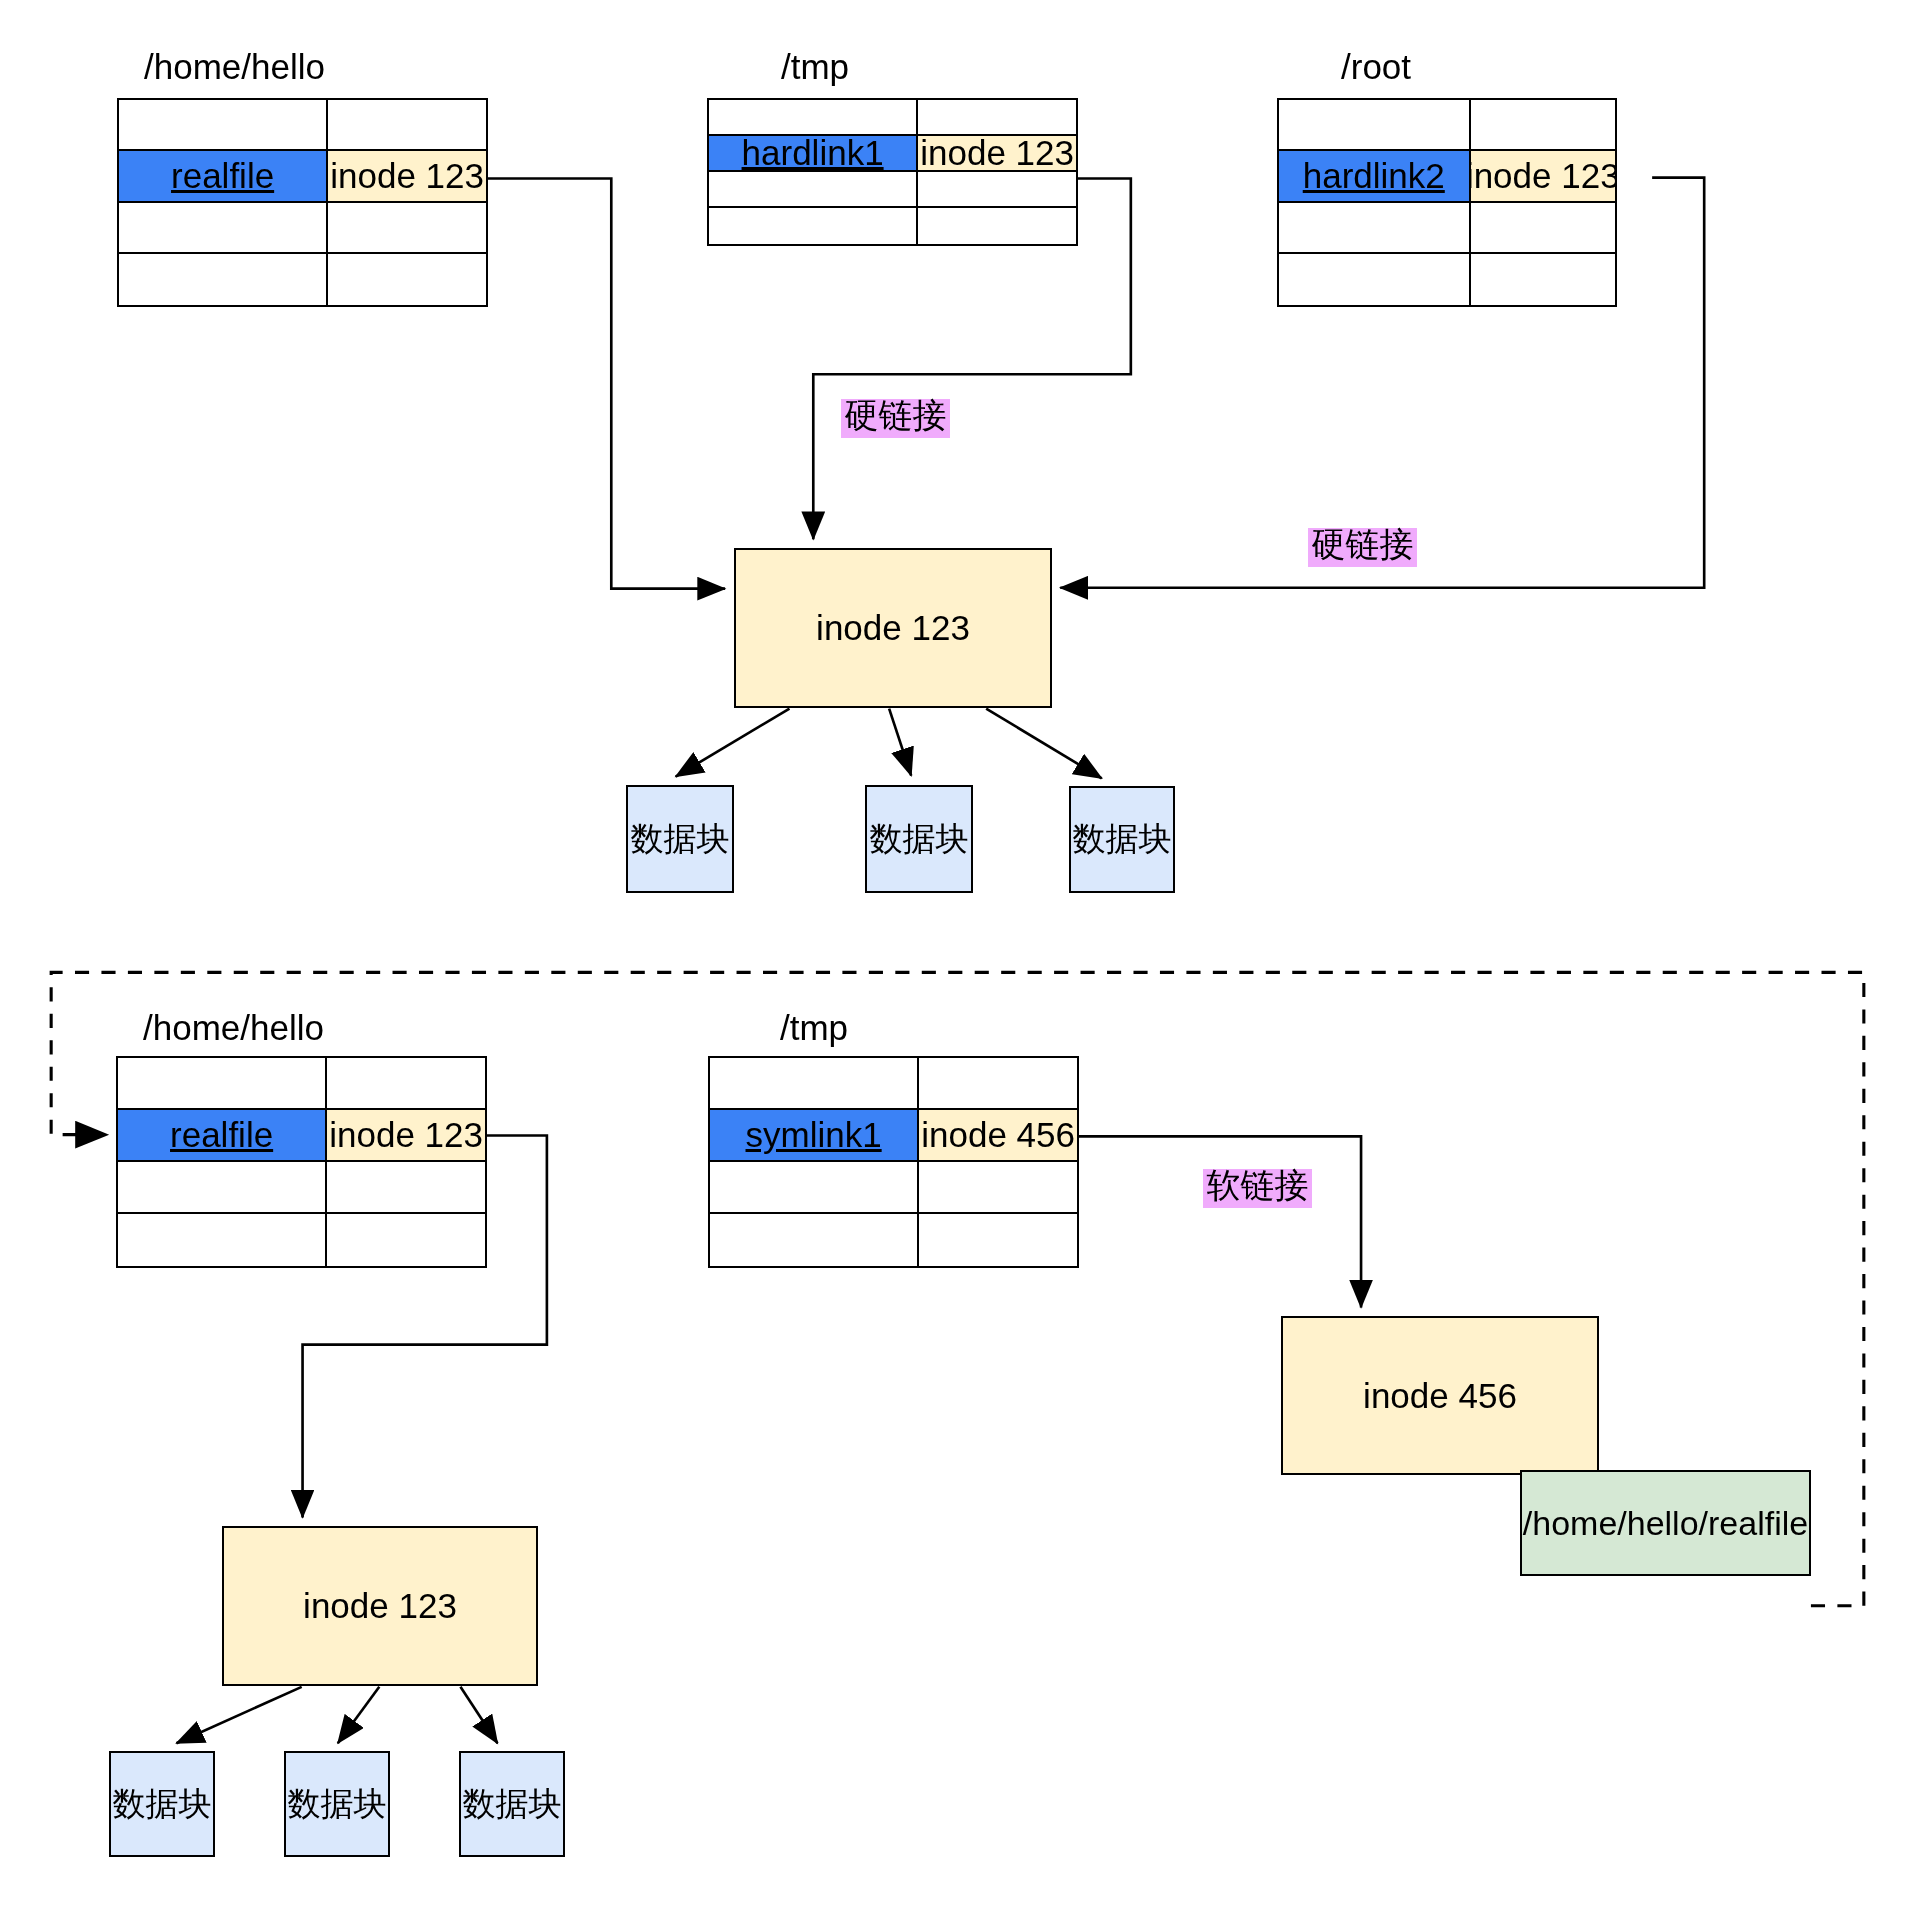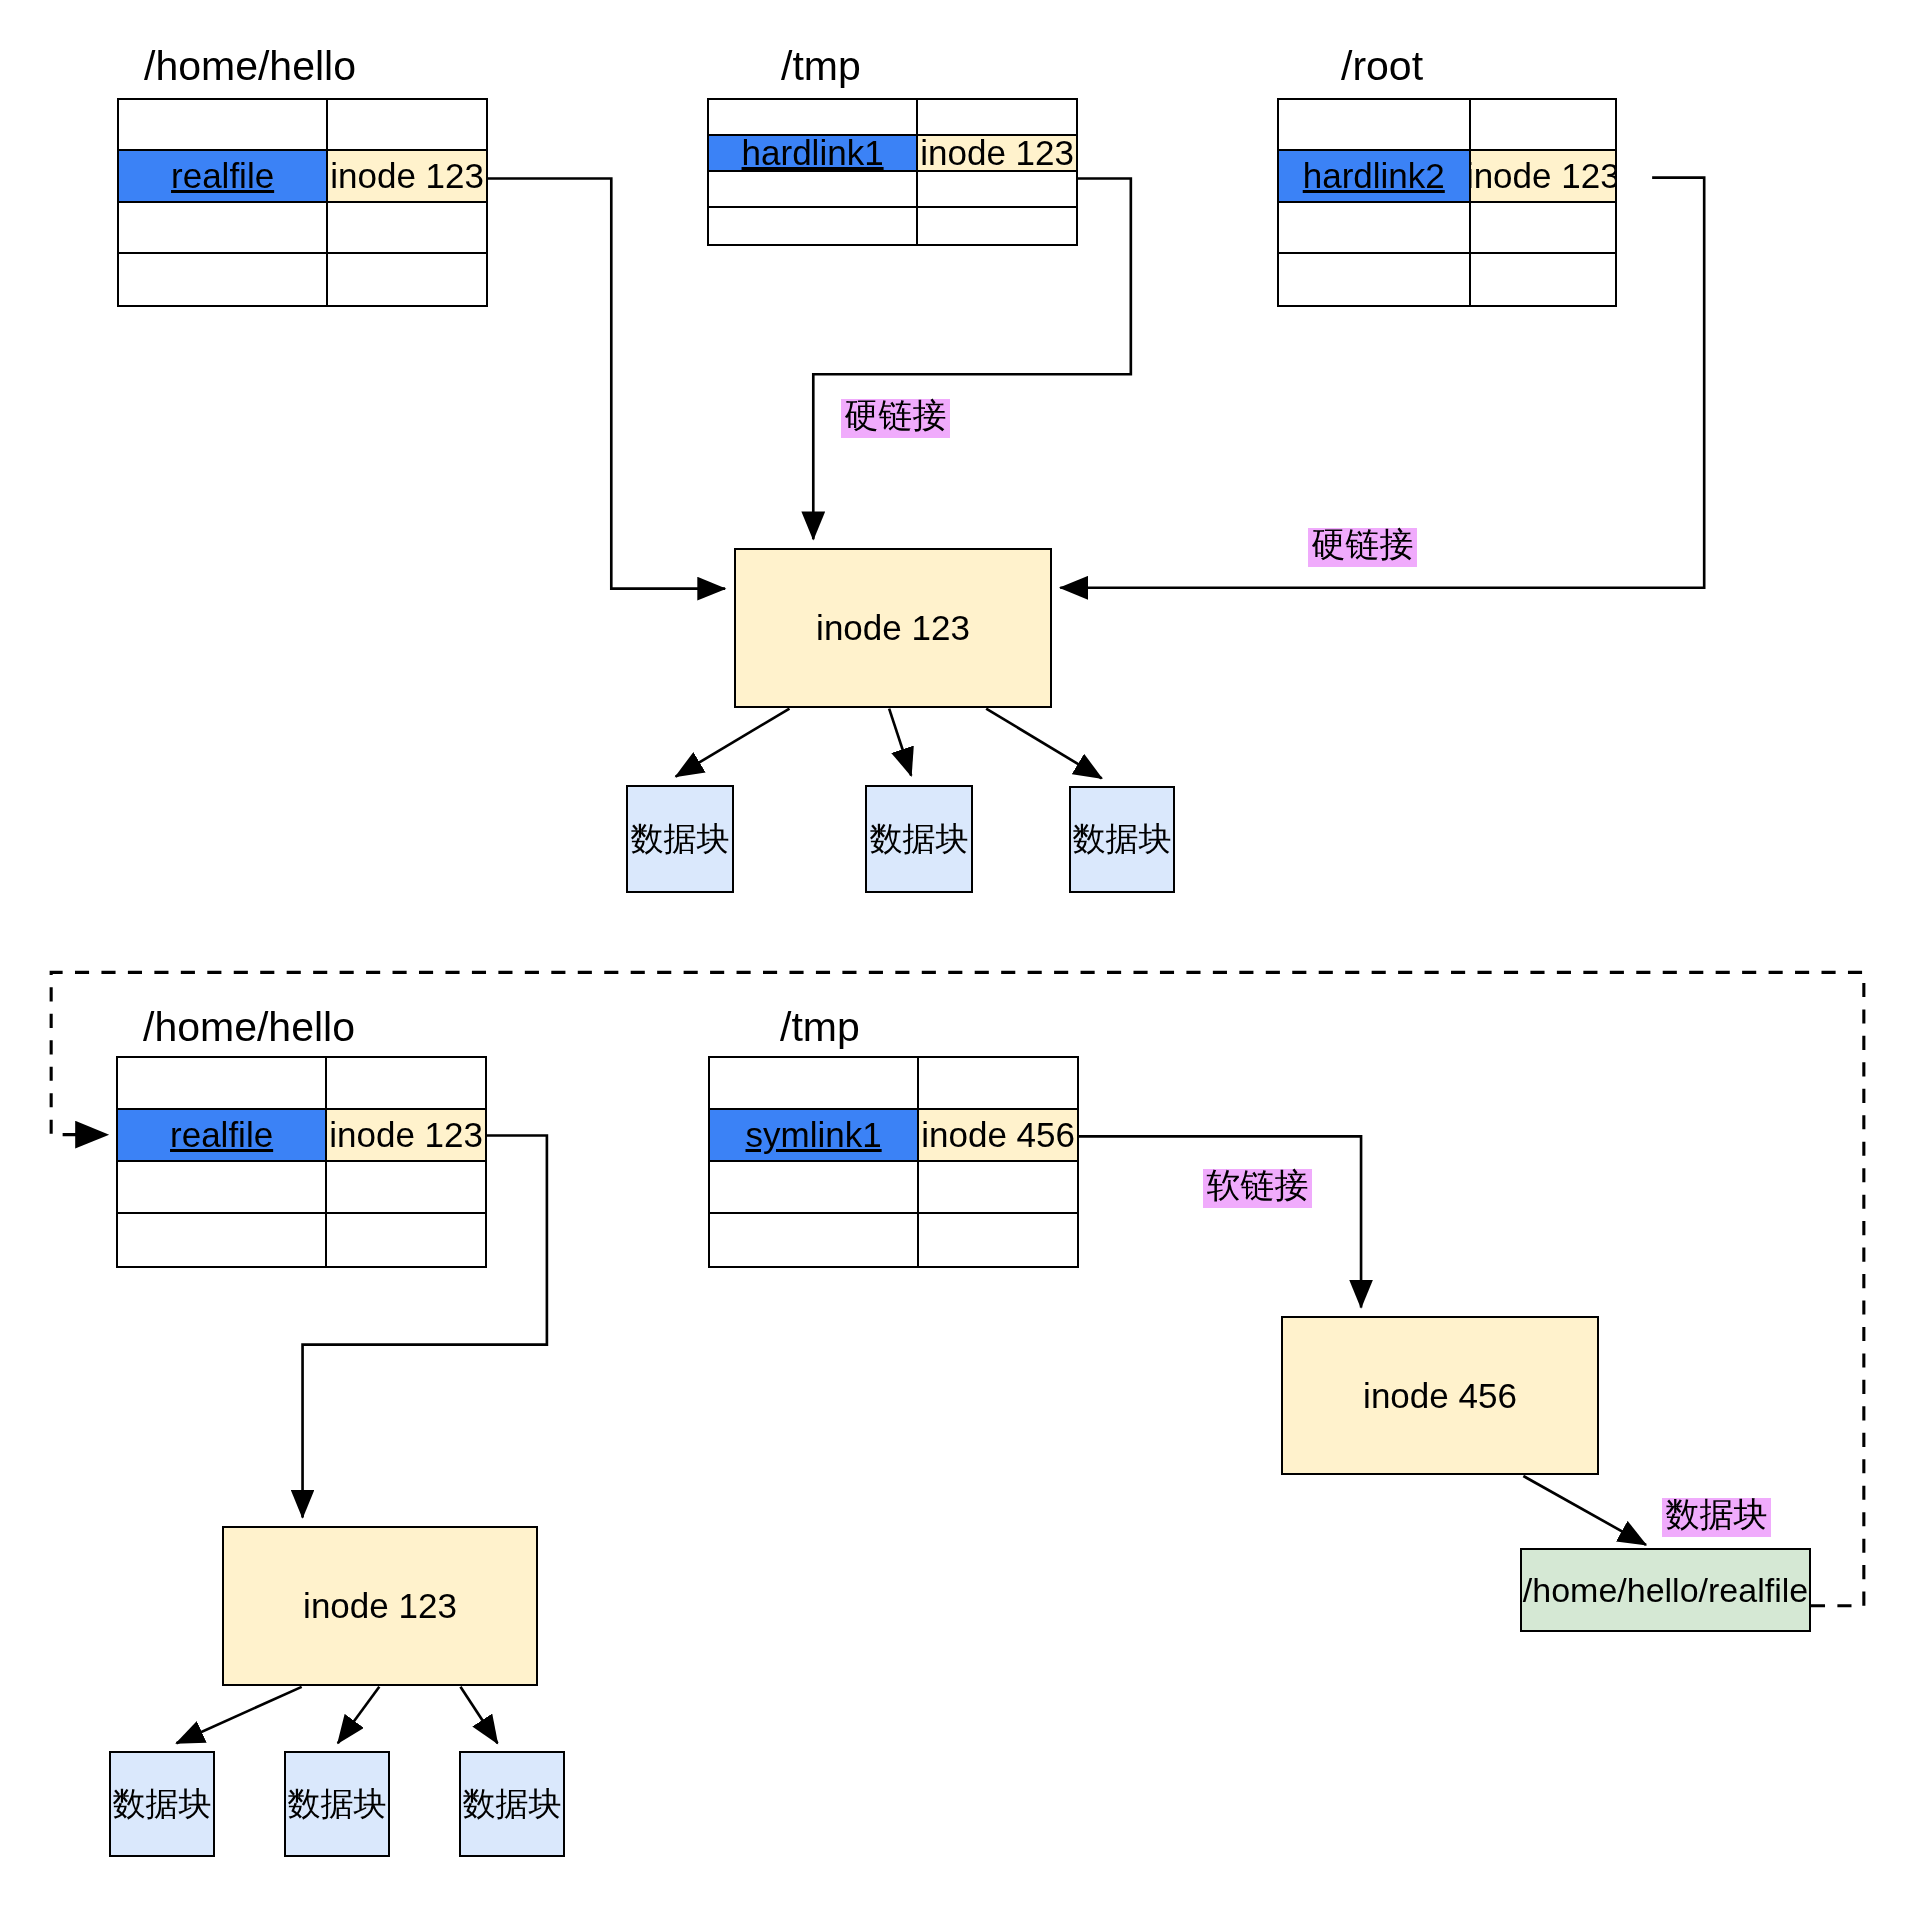--- a/index.html
+++ b/index.html
@@ -7,21 +7,21 @@
     position:relative;
     width:1930px;height:1920px;
     background:#ffffff;
     font-family:"Liberation Sans","DejaVu Sans",sans-serif;
     color:#000;
     overflow:hidden;
   }
   #wires{position:absolute;left:0;top:0;width:1930px;height:1920px;}
   .title{
     position:absolute;
-    font-size:41px;
+    font-size:35px;
     line-height:41px;
     white-space:nowrap;
   }
   .dirtable{
     position:absolute;
     display:grid;
     grid-template-columns:57% 43%;
     grid-template-rows:25% 25% 25% 25%;
     border:2.6px solid #000;
     box-sizing:border-box;
@@ -166,20 +166,20 @@
   </div>
 
   <div class="edge-label" style="left:1175px;top:1169px;margin-left:28px;">软链接</div>
 
   <div class="node yellow" style="left:222px;top:1526px;width:316px;height:160px;">inode 123</div>
 
   <div class="node yellow" style="left:1281px;top:1316px;width:318px;height:159px;">inode 456</div>
 
   <div class="edge-label" style="left:1662px;top:1498px;">数据块</div>
 
-  <div class="node green" style="left:1520px;top:1548px;width:291px;height:84px;font-size:34px;">/home/hello/realfile</div>
+  <div class="node green" style="left:1520px;top:1470px;width:291px;height:106px;font-size:34px;">/home/hello/realfile</div>
 
   <div class="node blue" style="left:109px;top:1751px;width:106px;height:106px;">数据块</div>
   <div class="node blue" style="left:284px;top:1751px;width:106px;height:106px;">数据块</div>
   <div class="node blue" style="left:459px;top:1751px;width:106px;height:106px;">数据块</div>
 
 </div>
 
 
 </body></html>

